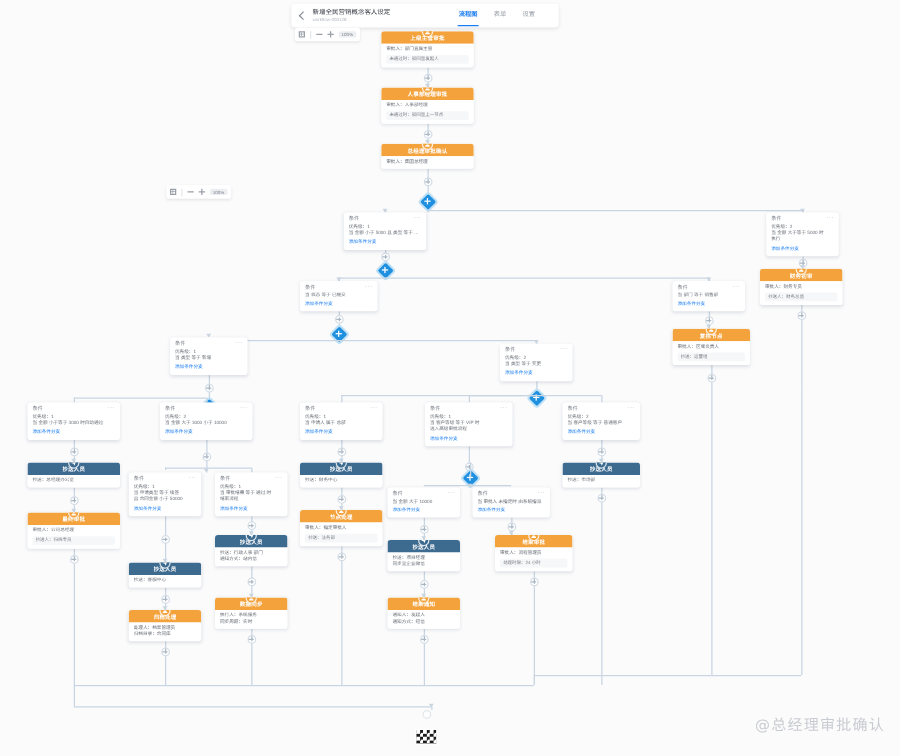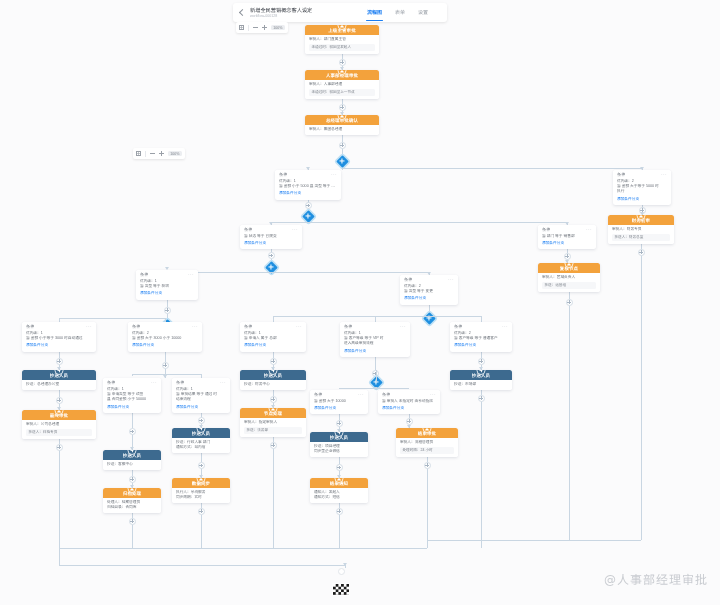--- a/index.html
+++ b/index.html
@@ -764,13 +764,13 @@
       <div class="node-body">
         <div class="nb-line">通知人：发起人</div>
         <div class="nb-line">通知方式：短信</div>
       </div>
     </div>
   </div>
 
 <div class="endcirc" style="left:338px;top:568px;"></div>
 <div class="endflag" style="left:333px;top:584px;"></div>
 
-<div class="watermark">@人事部经理审批</div>
+<div class="watermark">@总经理审批确认</div>
 
 </body></html>

